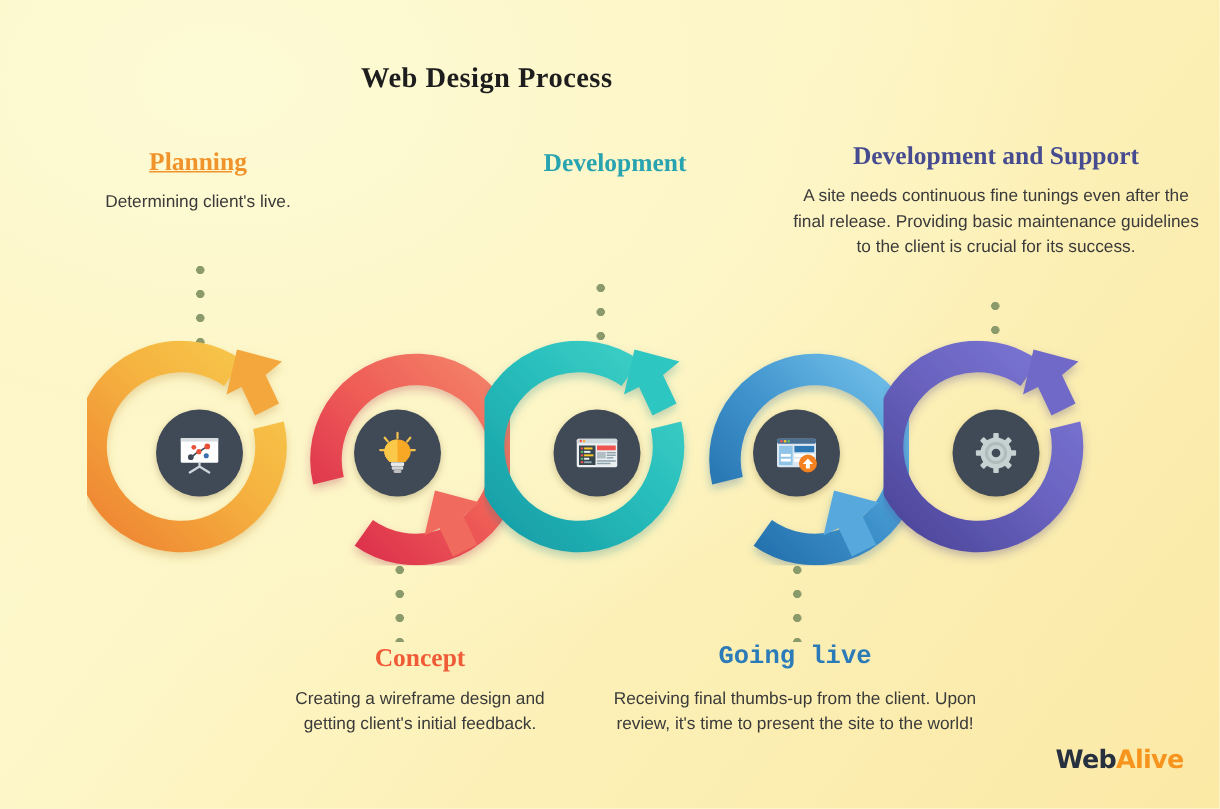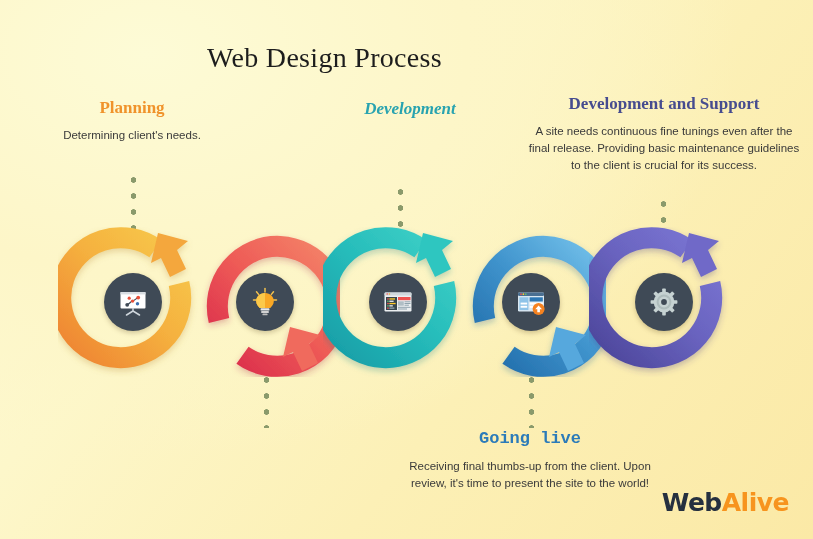--- a/index.html
+++ b/index.html
@@ -27,22 +27,22 @@
   }
 
   
   #title {
     position: absolute;
     top: 42px;
     left: 0;
     width: 649px;
     text-align: center;
     font-family: "Liberation Serif", "DejaVu Serif", serif;
-    font-size: 28px;
-    font-weight: 400;
+    font-size: 19px;
+    font-weight: 700;
     color: #1d1d1d;
     letter-spacing: 0.3px;
   }
 
   
   .step-text { position: absolute; text-align: center; }
 
   .step-heading {
     font-family: "Liberation Serif", "DejaVu Serif", serif;
     font-size: 17px;
@@ -53,26 +53,26 @@
   }
 
   .step-body {
     font-family: "Liberation Sans", sans-serif;
     font-size: 11.5px;
     line-height: 1.45;
     color: #3a3a3a;
   }
 
   #text-planning    { left: 34px;  top: 98px;  width: 196px; }
-  #text-development { left: 301px; top: 99px;  width: 218px; font-style: italic; }
+  #text-development { left: 301px; top: 99px;  width: 218px; }
   #text-maintenance { left: 528px; top: 94px;  width: 272px; }
   #text-concept     { left: 180px; top: 429px; width: 200px; }
   #text-goinglive   { left: 407px; top: 429px; width: 246px; }
 
-  #text-planning    .step-heading { color: #f0932b; }
+  #text-planning    .step-heading { color: #f0932b; text-decoration: underline; }
   #text-concept     .step-heading { color: #ef5b37; }
   #text-development .step-heading { color: #28a3b0; }
   #text-goinglive   .step-heading { color: #2b7bb9; font-family: Liberation Mono, monospace; }
   #text-maintenance .step-heading { color: #464c8f; }
 
   
   .dots {
     position: absolute;
     width: 7px;
     background-image: radial-gradient(circle, #8a9a6b 0 2.6px, rgba(0,0,0,0) 2.9px);
@@ -115,49 +115,53 @@
     z-index: 3;
   }
   .icon-disc svg { position: static; width: 34px; height: 34px; }
 
   
   #logo {
     position: absolute;
     right: 24px;
     bottom: 22px;
     font-family: "DejaVu Sans", sans-serif;
-    font-size: 25px;
+    font-size: 17px;
     font-weight: 700;
     letter-spacing: -0.5px;
     white-space: nowrap;
   }
   #logo-web   { color: #26303f; }
   #logo-alive { color: #f7941e; }
 </style>
 </head>
 <body>
 
 <div id="infographic">
 
   <div id="title">Web Design Process</div>
 
   <div class="step-text" id="text-planning">
     <div class="step-heading">Planning</div>
-    <div class="step-body">Determining client's needs.</div>
+    <div class="step-body">Determining client's live.</div>
   </div>
 
   <div class="step-text" id="text-development">
     <div class="step-heading">Development</div>
   </div>
 
   <div class="step-text" id="text-maintenance">
     <div class="step-heading">Development and Support</div>
     <div class="step-body">A site needs continuous fine tunings even after the final release. Providing basic maintenance guidelines to the client is crucial for its success.</div>
   </div>
 
+  <div class="step-text" id="text-concept">
+    <div class="step-heading">Concept</div>
+    <div class="step-body">Creating a wireframe design and getting client's initial feedback.</div>
+  </div>
 
   <div class="step-text" id="text-goinglive">
     <div class="step-heading">Going live</div>
     <div class="step-body">Receiving final thumbs-up from the client. Upon review, it's time to present the site to the world!</div>
   </div>
 
   <div class="dots" id="dots-planning"></div>
   <div class="dots" id="dots-development"></div>
   <div class="dots" id="dots-maintenance"></div>
   <div class="dots" id="dots-concept"></div>

